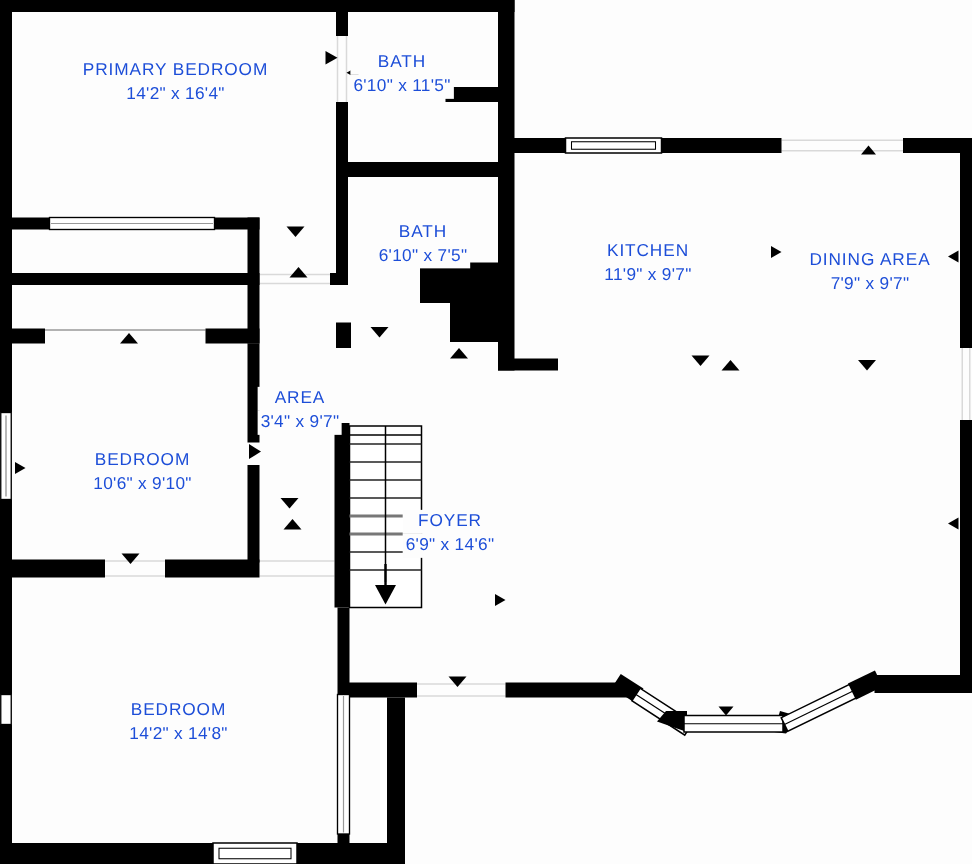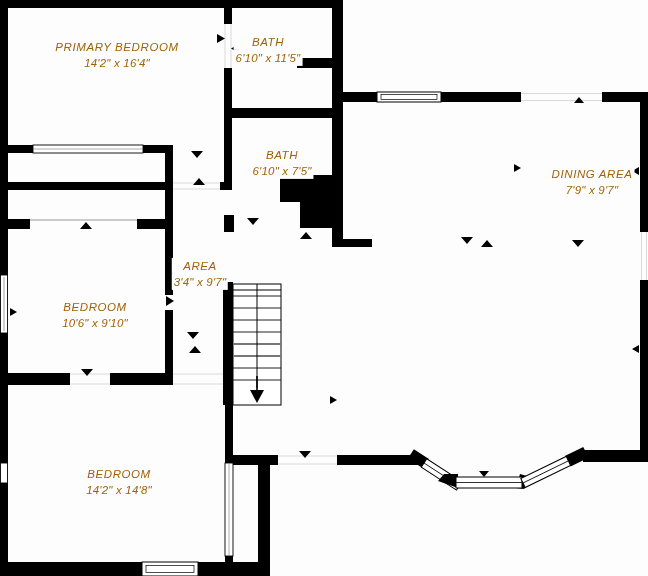--- a/index.html
+++ b/index.html
@@ -4,21 +4,21 @@
 <style>
   html,body { margin:0; padding:0; background:#e8e8e8; }
   .plan {
     position:relative; width:648px; height:576px;
     background:#fdfdfd; overflow:hidden;
     font-family:"Liberation Sans", sans-serif;
   }
   .plan svg { position:absolute; left:0; top:0; }
   .lbl {
     position:absolute; transform:translate(-50%,-50%);
-    text-align:center; color:#a16207; white-space:nowrap; z-index:5;font-style:italic;
+    text-align:center; color:#1d4ed8; white-space:nowrap; z-index:5;
   }
   .lbl span { display:block; background:#fdfdfd; padding:0 2px; line-height:1.4; }
   .lbl-name { font-size:11.5px; letter-spacing:0.6px; }
   .lbl-dims { font-size:11.5px; letter-spacing:0.2px; }
 </style>
 </head>
 <body>
 
 <div class="plan">
 
@@ -161,30 +161,38 @@
     <span class="lbl-dims">14'2" x 16'4"</span>
   </div>
   <div class="lbl" style="left:268px; top:50px;">
     <span class="lbl-name">BATH</span>
     <span class="lbl-dims">6'10" x 11'5"</span>
   </div>
   <div class="lbl" style="left:282px; top:163px;">
     <span class="lbl-name">BATH</span>
     <span class="lbl-dims">6'10" x 7'5"</span>
   </div>
-  <div class="lbl" style="left:592px; top:182px;">
+  <div class="lbl" style="left:432px; top:176px;">
+    <span class="lbl-name">KITCHEN</span>
+    <span class="lbl-dims">11'9" x 9'7"</span>
+  </div>
+  <div class="lbl" style="left:580px; top:182px;">
     <span class="lbl-name">DINING AREA</span>
     <span class="lbl-dims">7'9" x 9'7"</span>
   </div>
   <div class="lbl" style="left:200px; top:274px;">
     <span class="lbl-name">AREA</span>
     <span class="lbl-dims">3'4" x 9'7"</span>
   </div>
   <div class="lbl" style="left:95px; top:315px;">
     <span class="lbl-name">BEDROOM</span>
     <span class="lbl-dims">10'6" x 9'10"</span>
   </div>
+  <div class="lbl" style="left:300px; top:356px;">
+    <span class="lbl-name">FOYER</span>
+    <span class="lbl-dims">6'9" x 14'6"</span>
+  </div>
   <div class="lbl" style="left:119px; top:482px;">
     <span class="lbl-name">BEDROOM</span>
     <span class="lbl-dims">14'2" x 14'8"</span>
   </div>
 
 </div>
 
 </body></html>

